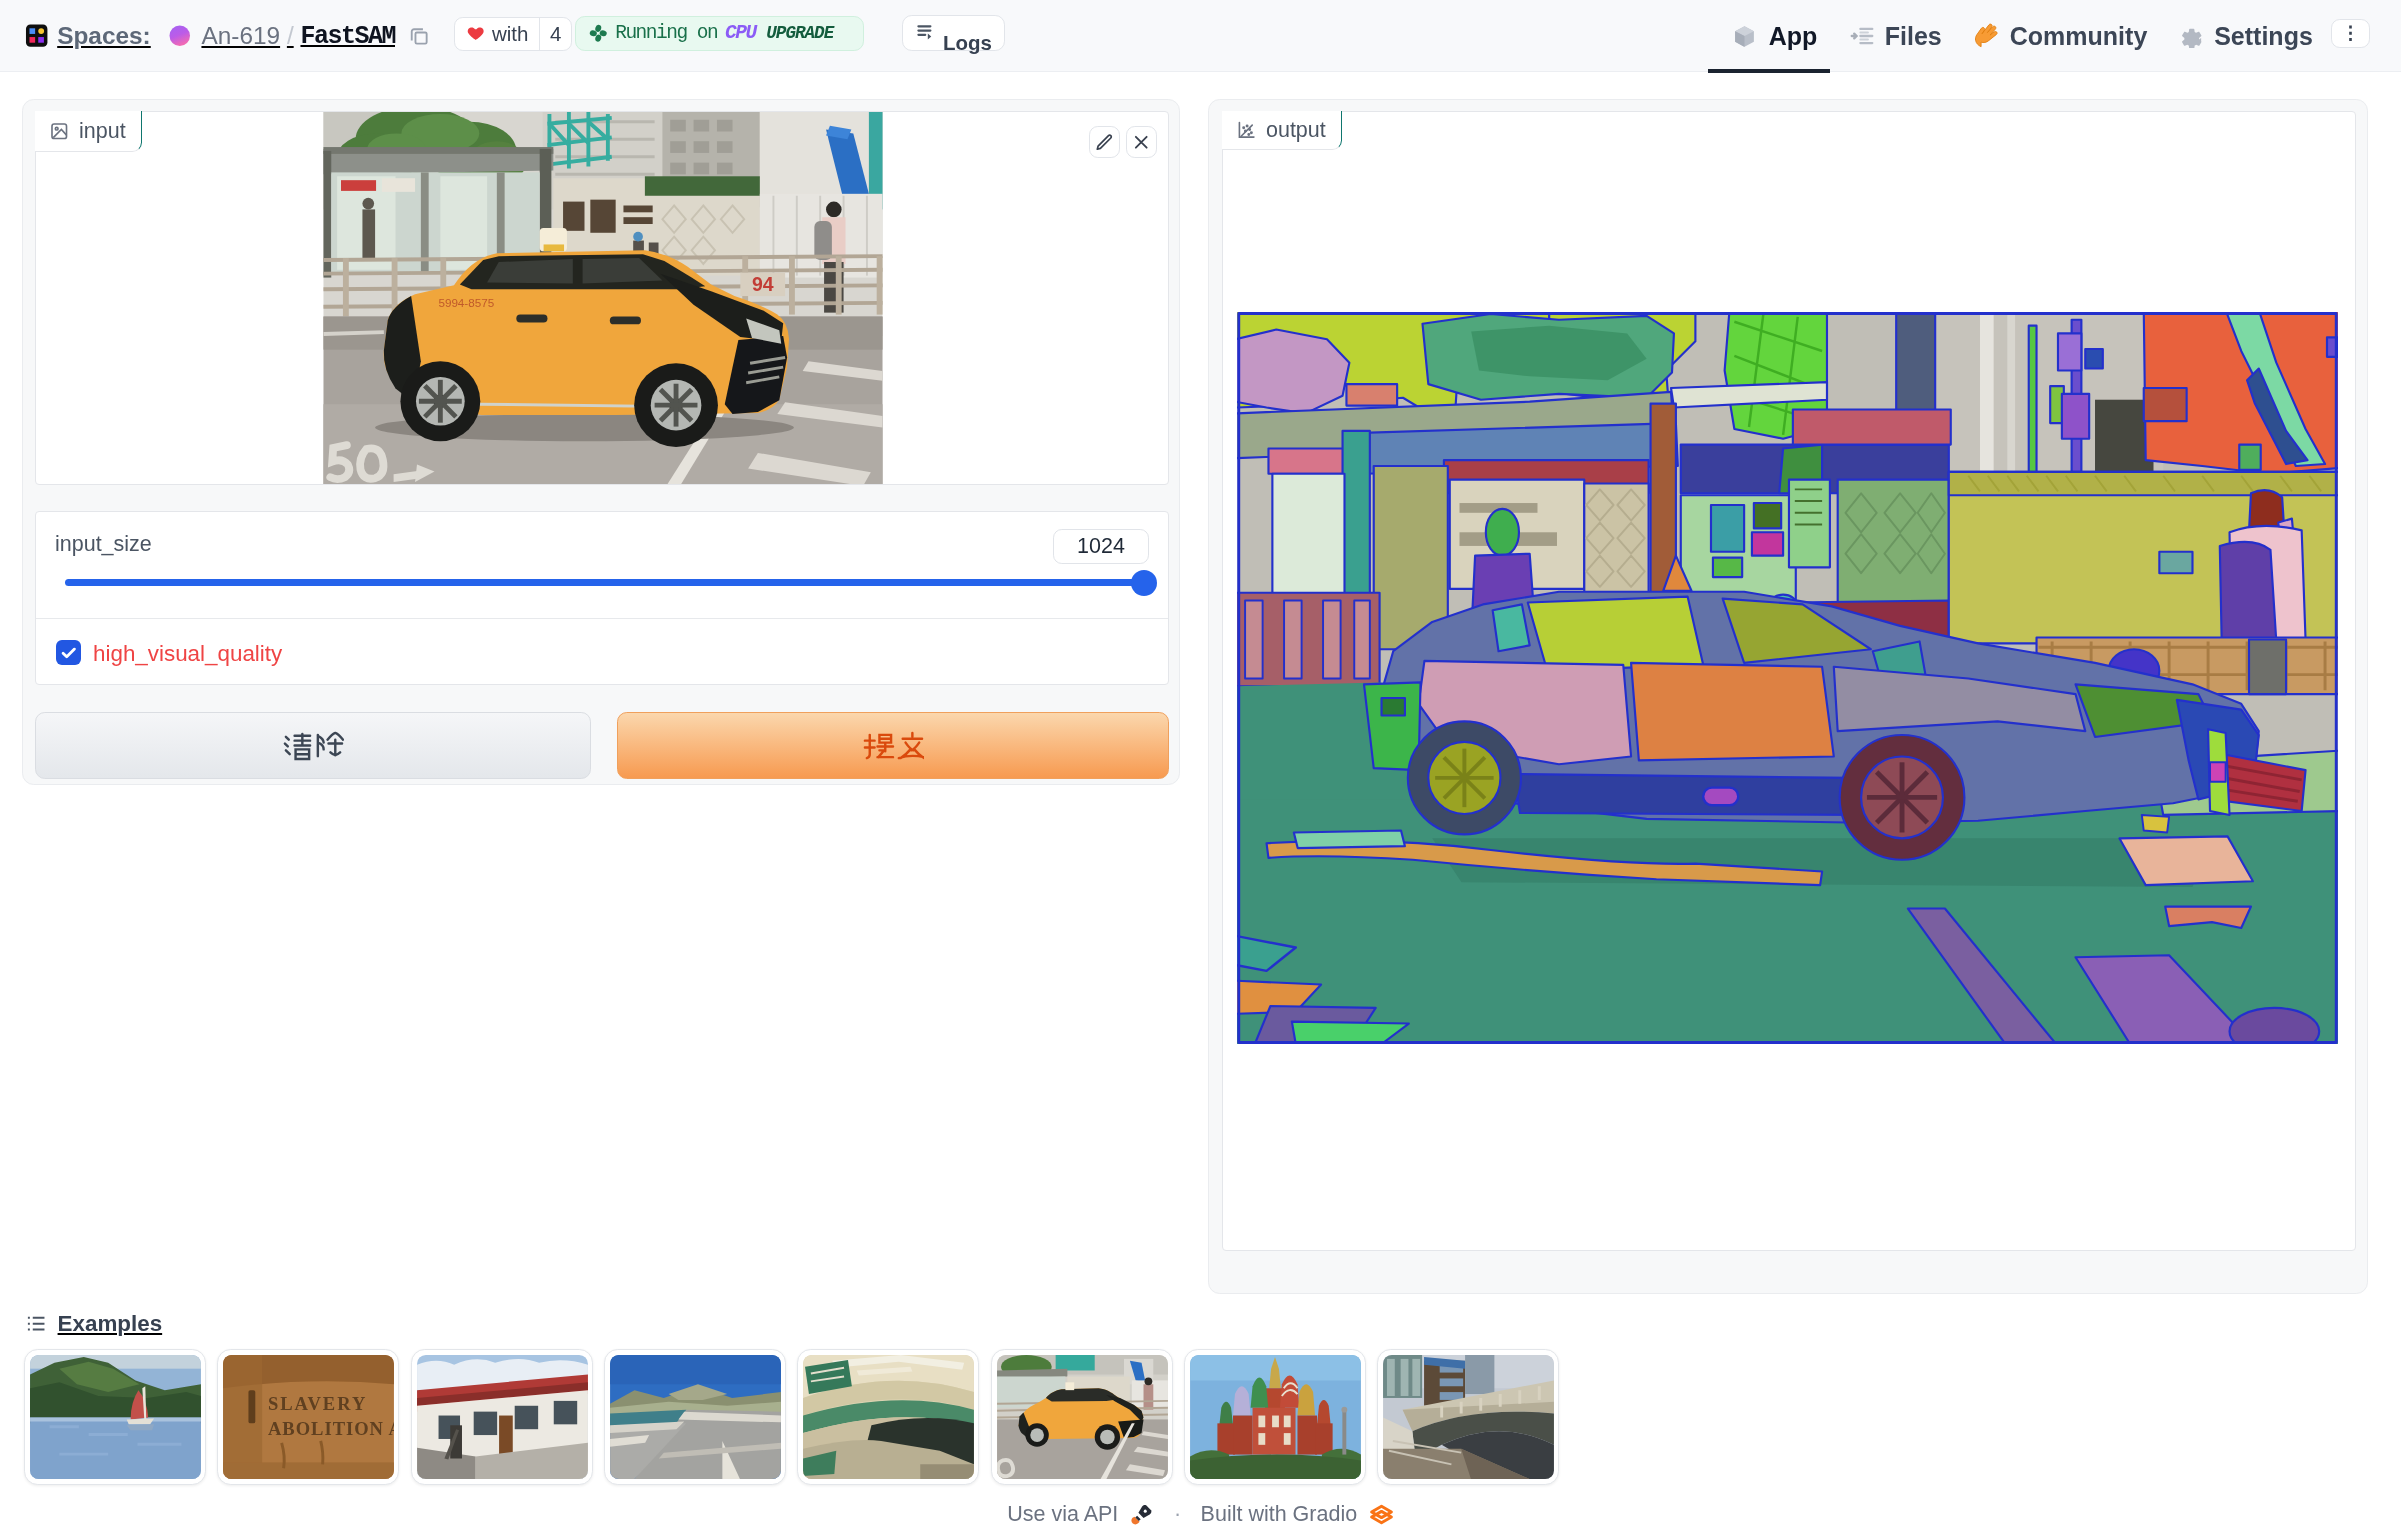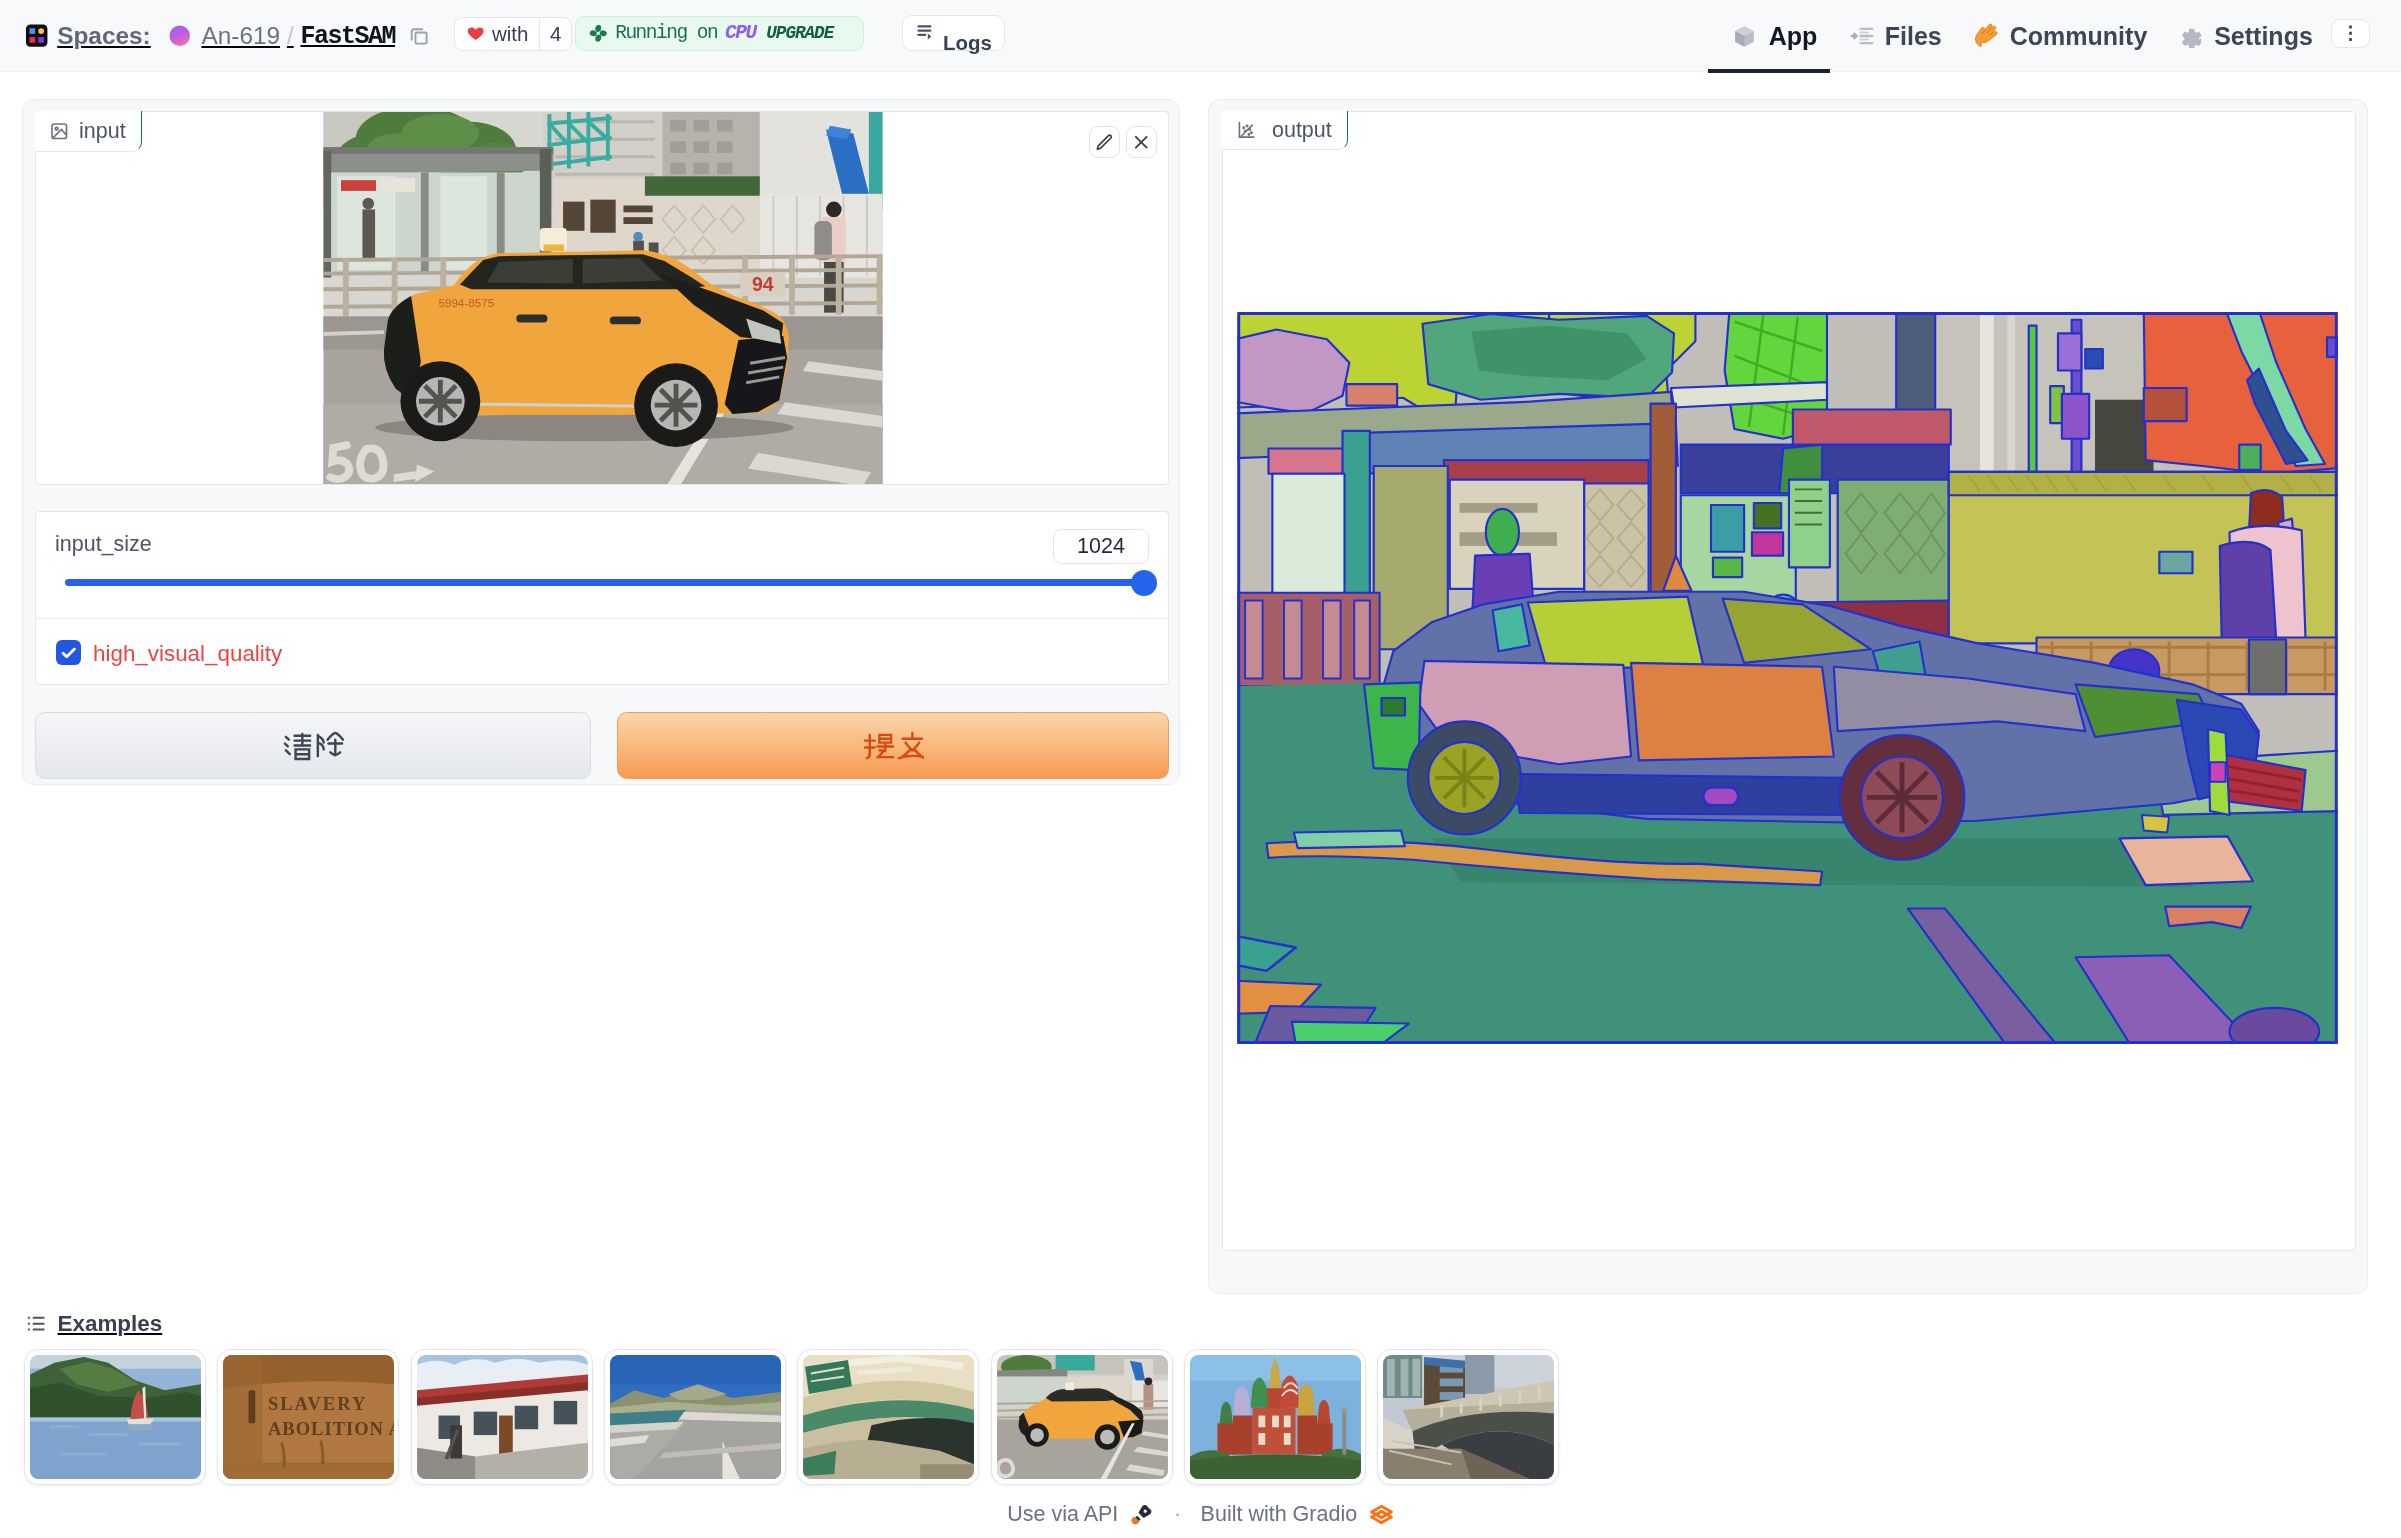--- a/index.html
+++ b/index.html
@@ -373,21 +373,21 @@
 <div class="btn btn-submit" style="left:617px;top:712px;width:552px;">
   <svg width="62" height="31" viewBox="0 0 64 32" fill="none" stroke="#da4a0d" stroke-width="2.5" stroke-linecap="round">
     <path d="M8 5v20q0 3 -3 4M3 11h10M3 18h10"></path>
     <path d="M18 5h12v8h-12zM18 9h12M16 17h16M24 13v9M18 21h6M16 28h16M22 22l-5 6"></path>
     <path d="M52 3v4M42 9h20M45 13q4 6 8 8M59 13q-4 6 -8 8M40 29q6 -4 10 -9M64 29q-6 -4 -10 -9M38 29q12 -4 26 -1"></path>
   </svg>
 </div>
 
 <div class="graybox" style="left:1208px;top:99px;width:1160px;height:1195px;"></div>
 <div class="card" style="left:1222px;top:111px;width:1134px;height:1140px;"></div>
-<div class="tab" style="left:1222px;top:111px;height:39px;gap:6px;">
+<div class="tab" style="left:1222px;top:111px;height:39px;">
   <svg width="20.5" height="20.5" viewBox="0 0 24 24" fill="none" stroke="#6b7280" stroke-width="1.9" stroke-linecap="round">
     <path d="M4 3v17h17"></path>
     <path d="M6 19 19 6"></path>
     <circle cx="9" cy="9" r="0.8" fill="#6b7280"></circle>
       <circle cx="13" cy="7" r="0.8" fill="#6b7280"></circle>
       <circle cx="11" cy="13" r="0.8" fill="#6b7280"></circle>
       <circle cx="16" cy="11" r="0.8" fill="#6b7280"></circle>
       <circle cx="18" cy="15" r="0.8" fill="#6b7280"></circle>
       <circle cx="15" cy="17" r="0.8" fill="#6b7280"></circle>
   </svg>

